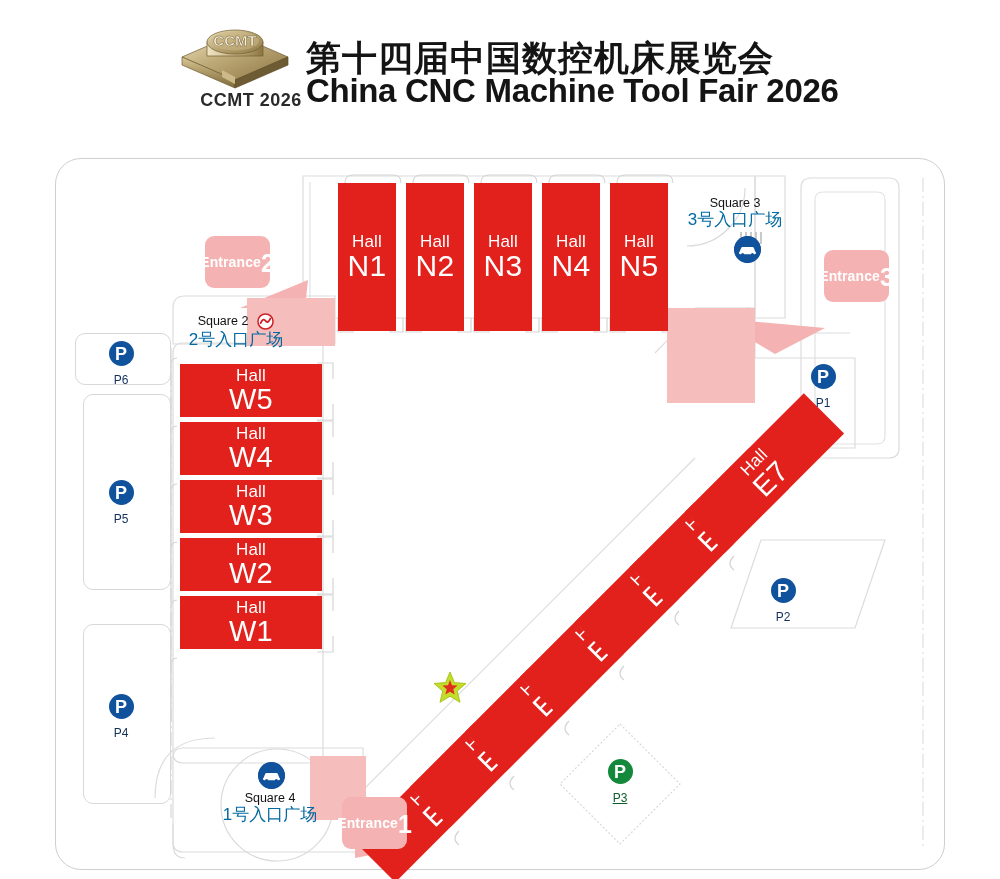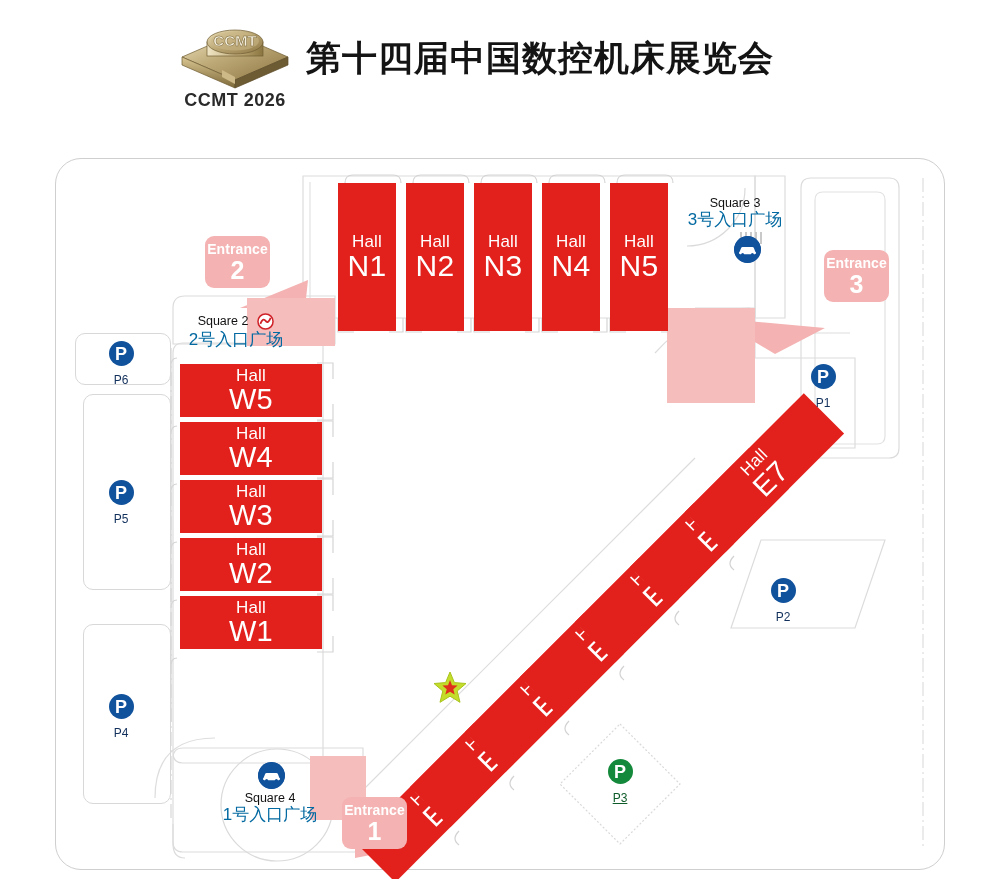--- a/index.html
+++ b/index.html
@@ -8,21 +8,21 @@
     font-family:"Liberation Sans","DejaVu Sans",sans-serif;
     color:#1a1a1a;
   }
 
   
   #header{position:absolute;left:0;top:0;width:791px;height:155px;}
 
   #logo-wrap{position:absolute;left:175px;top:14px;width:120px;height:105px;}
   #logo-art{position:absolute;left:0;top:0;width:120px;height:78px;}
   #logo-caption{
-    position:absolute;left:0;top:76px;width:120px;text-align:center;
+    position:absolute;left:16px;top:76px;width:120px;text-align:center;
     font-weight:bold;font-size:18px;letter-spacing:.5px;color:#2a2a2a;
     font-family:"Liberation Sans",sans-serif;
   }
 
   #title-cn{
     position:absolute;left:306px;top:35px;
     font-size:35px;font-weight:bold;letter-spacing:1px;color:#141414;
     white-space:nowrap;
   }
   #title-en{
@@ -76,21 +76,21 @@
     width:100%;height:100%;display:flex;flex-direction:column;
     align-items:center;justify-content:center;
   }
   .hall-e .hl-sm{font-size:17px;}
   .hall-e .hl-lg{font-size:29px;}
 
   
   .entrance{
     position:absolute;background:#f4b2b2;border-radius:9px;
     color:#fff;text-align:center;width:65px;height:52px;
-    display:flex;flex-direction:column;align-items:center;justify-content:center;
+    display:flex;flex-direction:row;align-items:center;justify-content:center;
     line-height:1;
   }
   .entrance .e-label{font-size:14px;font-weight:bold;letter-spacing:.1px;}
   .entrance .e-num{font-size:25px;font-weight:bold;margin-top:2px;}
 
   
   .square{position:absolute;text-align:center;line-height:1.15;white-space:nowrap;}
   .square .sq-en{font-size:12.5px;color:#111;}
   .square .sq-cn{font-size:17px;color:#0369a1;}
 
@@ -152,20 +152,21 @@
       <rect x="32" y="28" width="56" height="14" fill="url(#gold3)" stroke="#6f5c32" stroke-width="0.7"></rect>
 
       <ellipse cx="60" cy="28" rx="28" ry="12" fill="url(#gold1)" stroke="#6f5c32" stroke-width="0.7"></ellipse>
       <ellipse cx="60" cy="27" rx="24" ry="9.5" fill="#cbb787" opacity="0.55"></ellipse>
       <text x="60" y="32" text-anchor="middle" font-family="Liberation Sans, sans-serif" font-size="15" font-weight="bold" fill="#f4eedd" stroke="#7c6a3c" stroke-width="0.5">CCMT</text>
     </svg>
     <div id="logo-caption">CCMT 2026</div>
   </div>
 
   <div id="title-cn">第十四届中国数控机床展览会</div>
+  <div id="title-en">China CNC Machine Tool Fair 2026</div>
 </div>
 
 <div id="map">
 
   <div id="map-frame"></div>
 
   <svg class="svg-layer" viewBox="0 0 890 712">
     <g fill="none" stroke="#d5d5d5" stroke-width="1.2">
 
       <path d="M248 18 L248 160 L700 160 L700 18 Z" stroke="#dcdcdc"></path>

